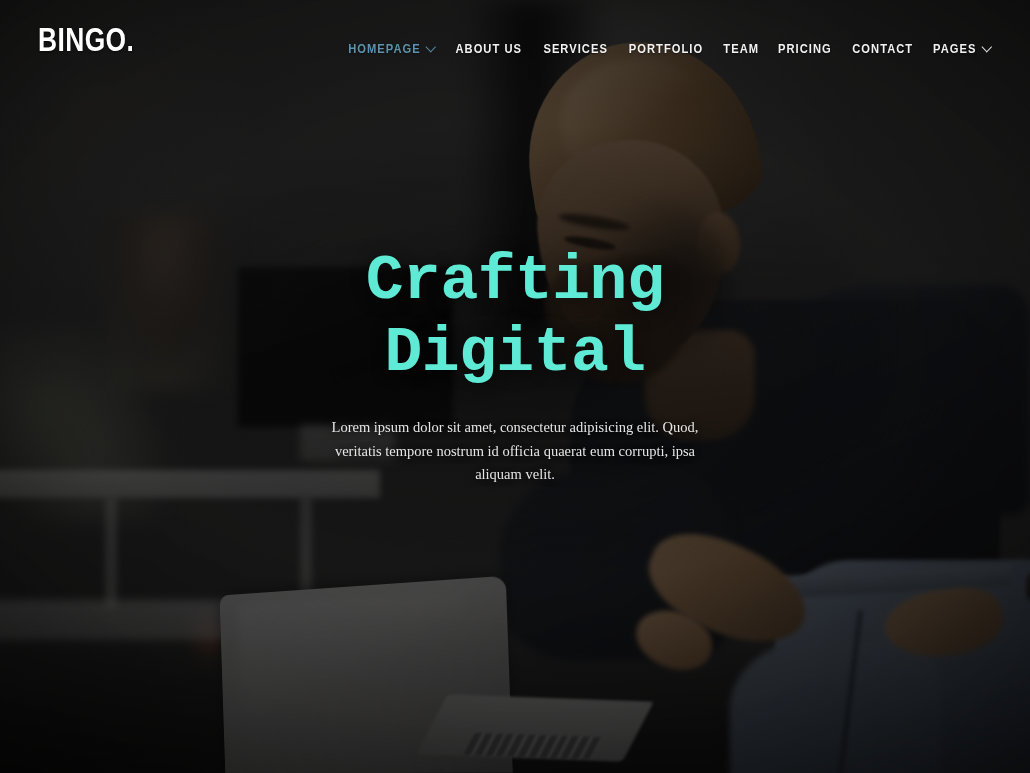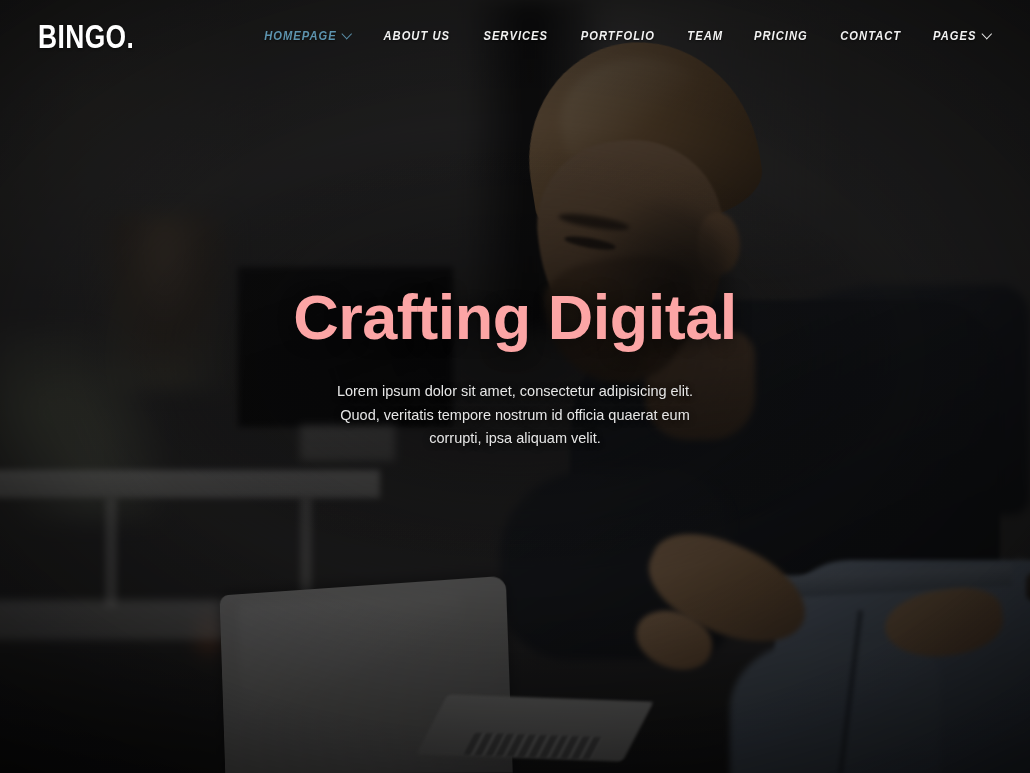--- a/index.html
+++ b/index.html
@@ -293,41 +293,40 @@
       radial-gradient(ellipse 78% 68% at 50% 46%, rgba(0,0,0,0) 20%, rgba(0,0,0,.42) 72%, rgba(0,0,0,.70) 100%);
   }
   .overlay-center-dim {
     position:absolute; left:0; top:120px; width:100%; height:470px;
     background:radial-gradient(ellipse 52% 60% at 50% 50%, rgba(0,0,0,.56) 0%, rgba(0,0,0,.20) 58%, rgba(0,0,0,0) 82%);
   }
 
   
   .navbar {
     position:absolute; left:0; top:0; width:100%; height:72px;
-    display:flex; align-items:center;
-    padding:3px 38px;
+    display:flex; align-items:flex-end;
+    padding:16px 38px;
     z-index:20;
   }
   .logo {
     font-family:"Liberation Sans", sans-serif;
     font-size:33px;
     font-weight:bold;
     letter-spacing:.5px;
     color:#ffffff;
     line-height:1;
     transform:scaleX(.80);
     transform-origin:left center;
     text-shadow:0 1px 3px rgba(0,0,0,.55);
     cursor:pointer;
   }
   .nav-menu {
     margin-left:auto;
     display:flex; align-items:center;
-    gap:28px;
-    font-style:italic;
+    gap:16px;
   }
   .nav-item {
     display:flex; align-items:center; gap:6px;
     font-size:12px;
     font-weight:bold;
     letter-spacing:1.1px;
     color:#f2f2f2;
     text-transform:uppercase;
     white-space:nowrap;
     cursor:pointer;
@@ -346,33 +345,33 @@
 
   
   .hero-content {
     position:absolute; left:0; top:0; width:100%; height:100%;
     display:flex; flex-direction:column;
     align-items:center; justify-content:center;
     z-index:15;
     padding-bottom:40px;
   }
   .hero-title {
-    font-family:Liberation Sans, sans-serif;
+    font-family:Liberation Mono, monospace;
     font-size:63px;
     font-weight:bold;
     line-height:1.14;
-    color:#fca5a5;
+    color:#5eead4;
     text-align:center;
     letter-spacing:-.5px;
     max-width:520px;
     text-shadow:0 2px 16px rgba(0,0,0,.55);
   }
   .hero-sub {
     margin-top:26px;
-    font-family:Liberation Sans, sans-serif;
+    font-family:Liberation Serif, serif;
     font-size:14.5px;
     line-height:1.62;
     color:#e6e6e6;
     text-align:center;
     max-width:390px;
     text-shadow:0 1px 6px rgba(0,0,0,.6);
   }
   .hero-btn {
     margin-top:34px;
     display:inline-flex; align-items:center; justify-content:center;

